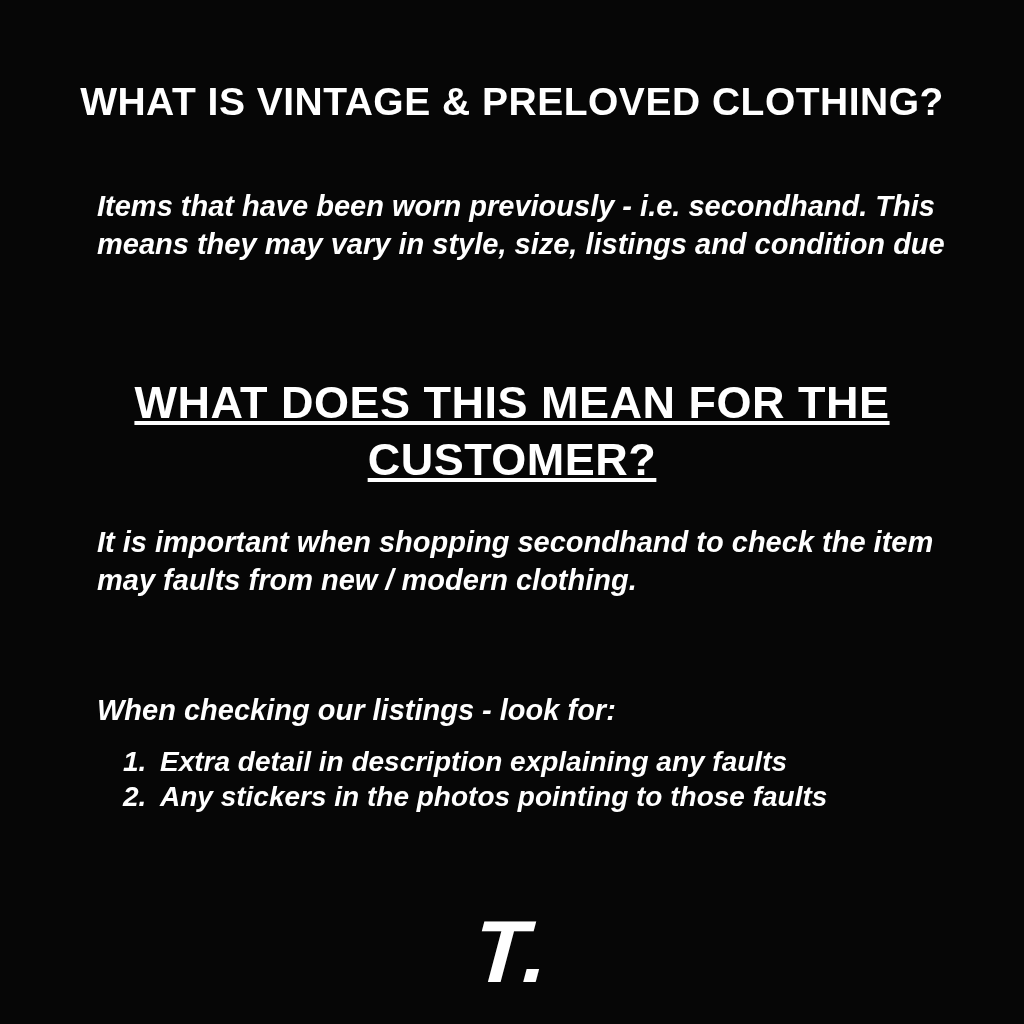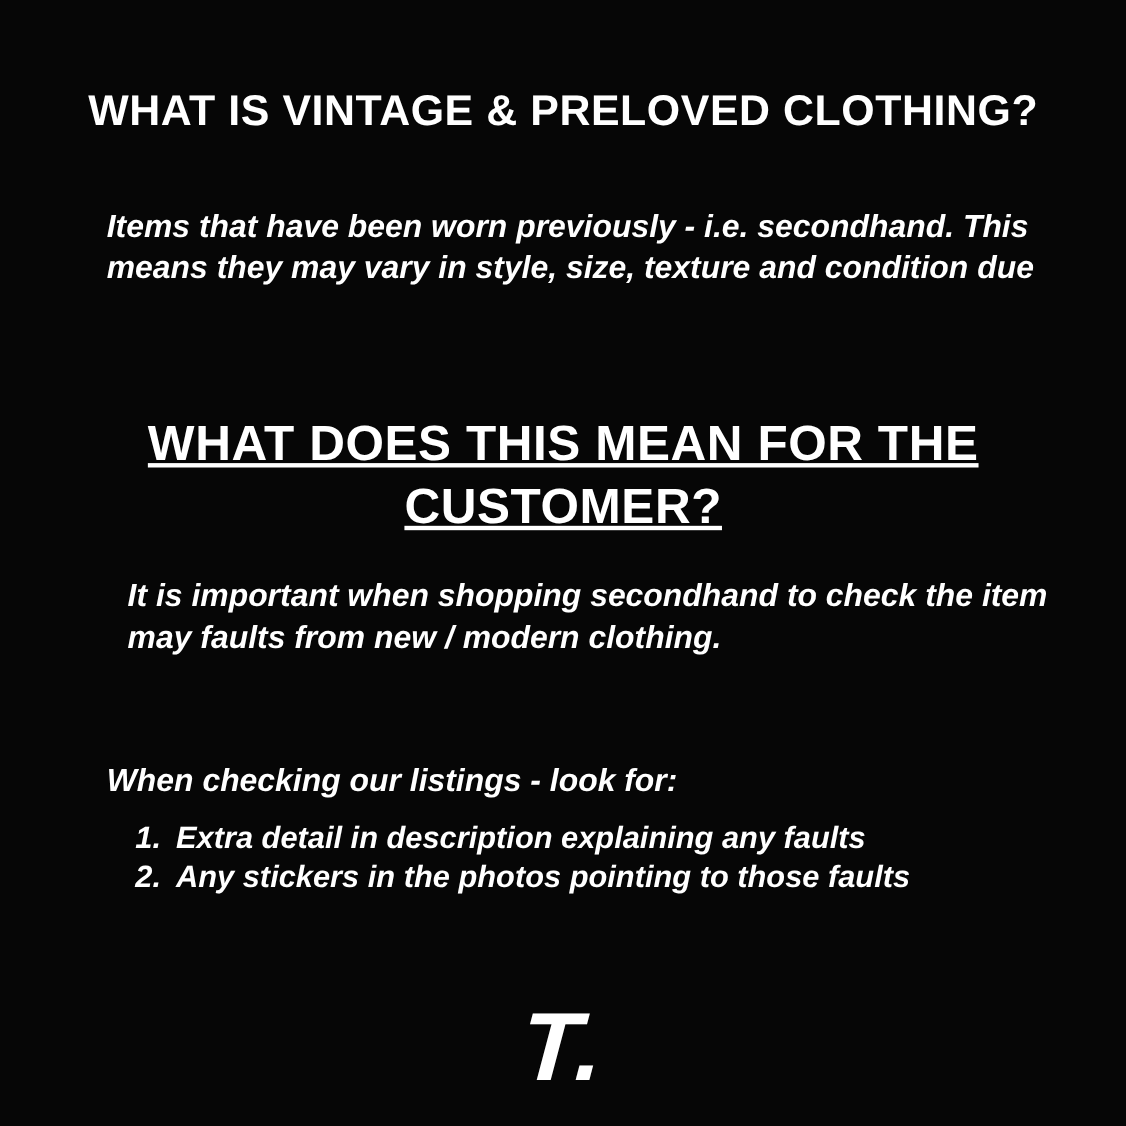--- a/index.html
+++ b/index.html
@@ -46,21 +46,21 @@
     left: 97px;
     right: 70px;
     margin: 0;
     font-style: italic;
     font-weight: 700;
     font-size: 29px;
     line-height: 37.5px;
     color: #ffffff;
   }
   .intro-paragraph   { top: 188px; }
-  .customer-paragraph{ top: 524px; margin-left: 19px; }
+  .customer-paragraph{ top: 524px; }
   .leadin-line       { top: 692px; }
   .checklist {
     position: absolute;
     left: 123px;
     top: 744px;
     margin: 0;
     font-style: italic;
     font-weight: 700;
     font-size: 28px;
     line-height: 35px;
@@ -91,21 +91,21 @@
 </style>
 </head>
 <body>
 
 <div class="canvas">
 
   <h1 class="heading heading-main">WHAT IS VINTAGE &amp; PRELOVED CLOTHING?</h1>
 
   <p class="body-block intro-paragraph">
     <span class="line">Items that have been worn previously - i.e. secondhand. This</span>
-    <span class="line">means they may vary in style, size, texture and condition due</span>
+    <span class="line">means they may vary in style, size, listings and condition due</span>
   </p>
 
   <h2 class="heading heading-sub">
     <span class="line">WHAT DOES THIS MEAN FOR THE</span>
     <span class="line">CUSTOMER?</span>
   </h2>
 
   <p class="body-block customer-paragraph">
     <span class="line">It is important when shopping secondhand to check the item</span>
     <span class="line">may faults from new / modern clothing.</span>

